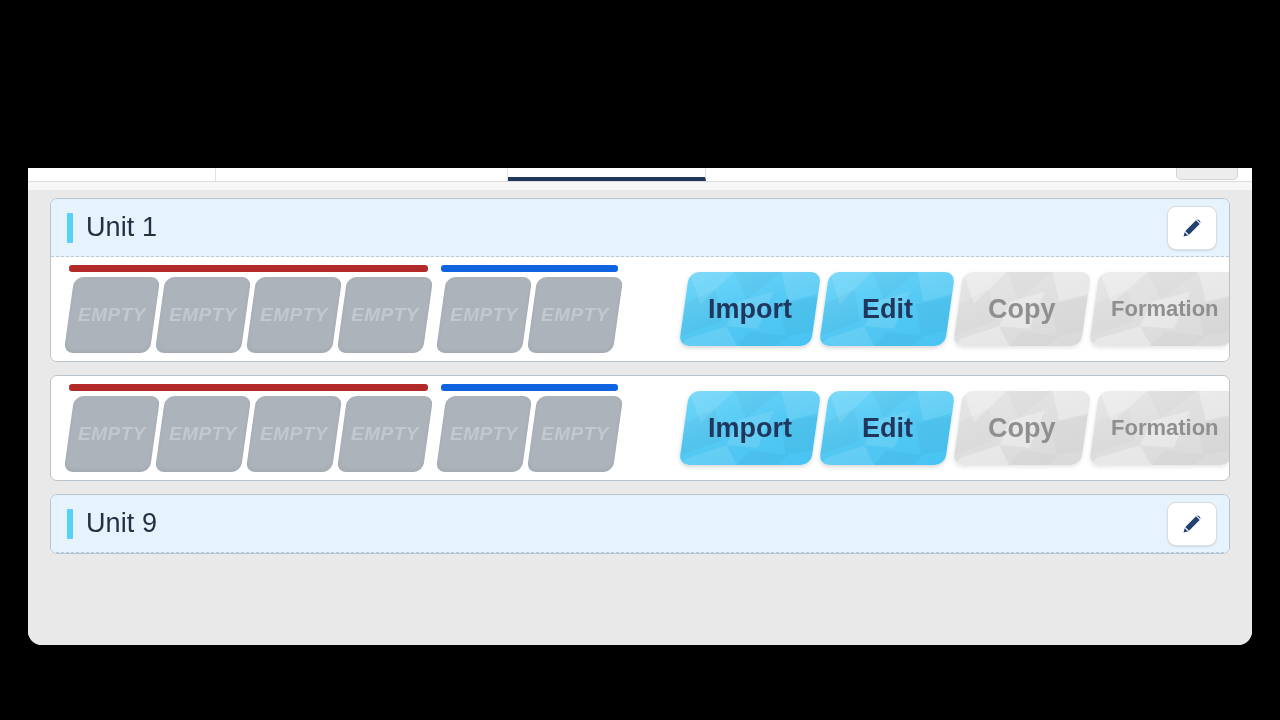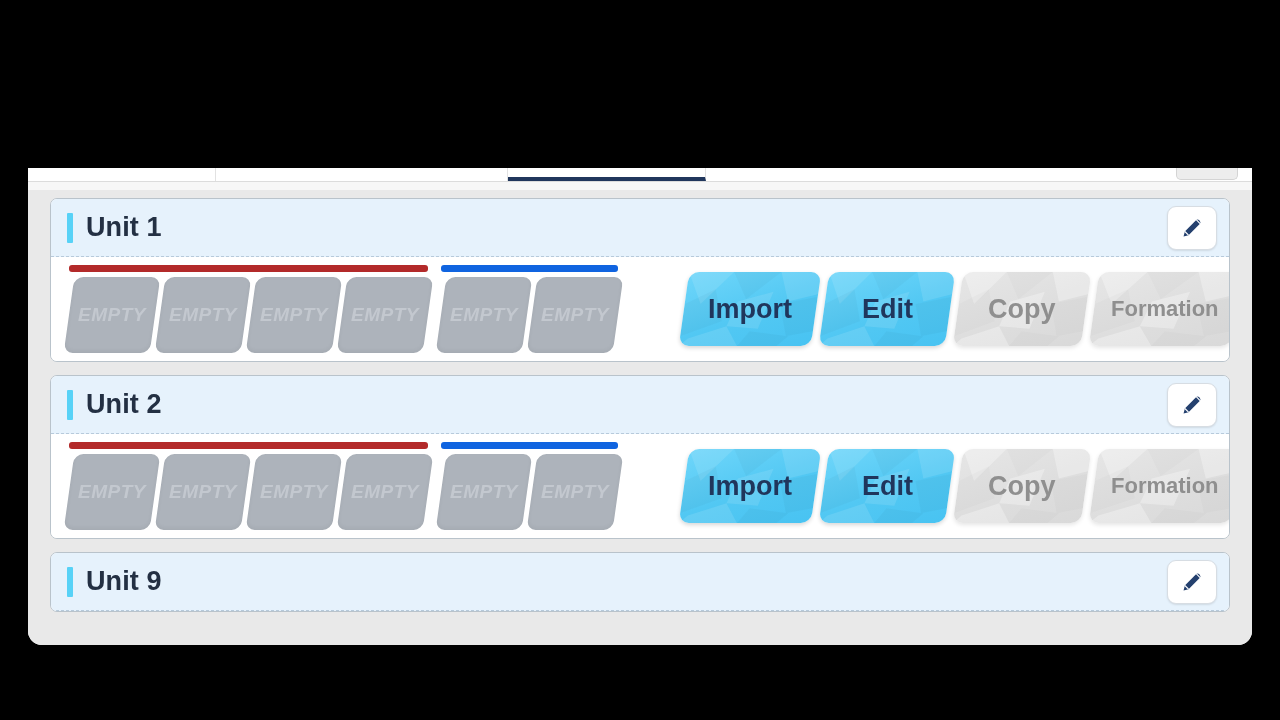--- a/index.html
+++ b/index.html
@@ -85,21 +85,20 @@
   }
 
   .unit-header {
     position: relative;
     height: 58px;
     background: #e6f2fc;
     border-bottom: 1px dashed #b7cadb;
     display: flex;
     align-items: center;
     padding: 0 12px 0 16px;
-    font-weight: bold;
   }
   .accent-bar {
     width: 6px;
     height: 30px;
     background: #57d2f7;
     border-radius: 1px;
     flex: 0 0 auto;
   }
   .unit-title {
     margin-left: 13px;
@@ -344,33 +343,20 @@
                   <polygon points="72,26 100,20 100,48 80,52" fill="rgba(0,0,0,0.035)"></polygon>
                   <polygon points="6,54 34,44 44,60 0,60" fill="rgba(255,255,255,0.55)"></polygon>
                   <polygon points="52,48 82,52 74,60 44,60" fill="rgba(0,0,0,0.035)"></polygon>
                 </svg>
                 <span class="action-label">Formation</span>
               </button>
             </div>
           </div>
         </div>
         <div class="unit-card">
-          <div class="unit-header">
-            <div class="accent-bar"></div>
-            <div class="unit-title">Unit 2</div>
-            <div class="edit-icon-btn">
-              <span>
-                <svg width="26" height="26" viewBox="0 0 24 24" aria-hidden="true">
-                  <path d="M4.2 19.8l4.6-1.2L19.1 8.3a2.1 2.1 0 0 0 0-3l-0.4-0.4a2.1 2.1 0 0 0-3 0L5.4 15.2z" fill="#24406e"></path>
-                  <path d="M5.4 15.2l3.4 3.4" stroke="#ffffff" stroke-width="1.1" fill="none"></path>
-                  <path d="M16.1 4.5l3.4 3.4" stroke="#ffffff" stroke-width="1.1" fill="none"></path>
-                </svg>
-              </span>
-            </div>
-          </div>
           <div class="unit-body">
             <div class="slots">
               <div class="slot-group">
                 <div class="group-bar red"></div>
                 <div class="group-slots">
                   <div class="slot">
                     <span class="slot-label">EMPTY</span>
                   </div>
                   <div class="slot">
                     <span class="slot-label">EMPTY</span>

